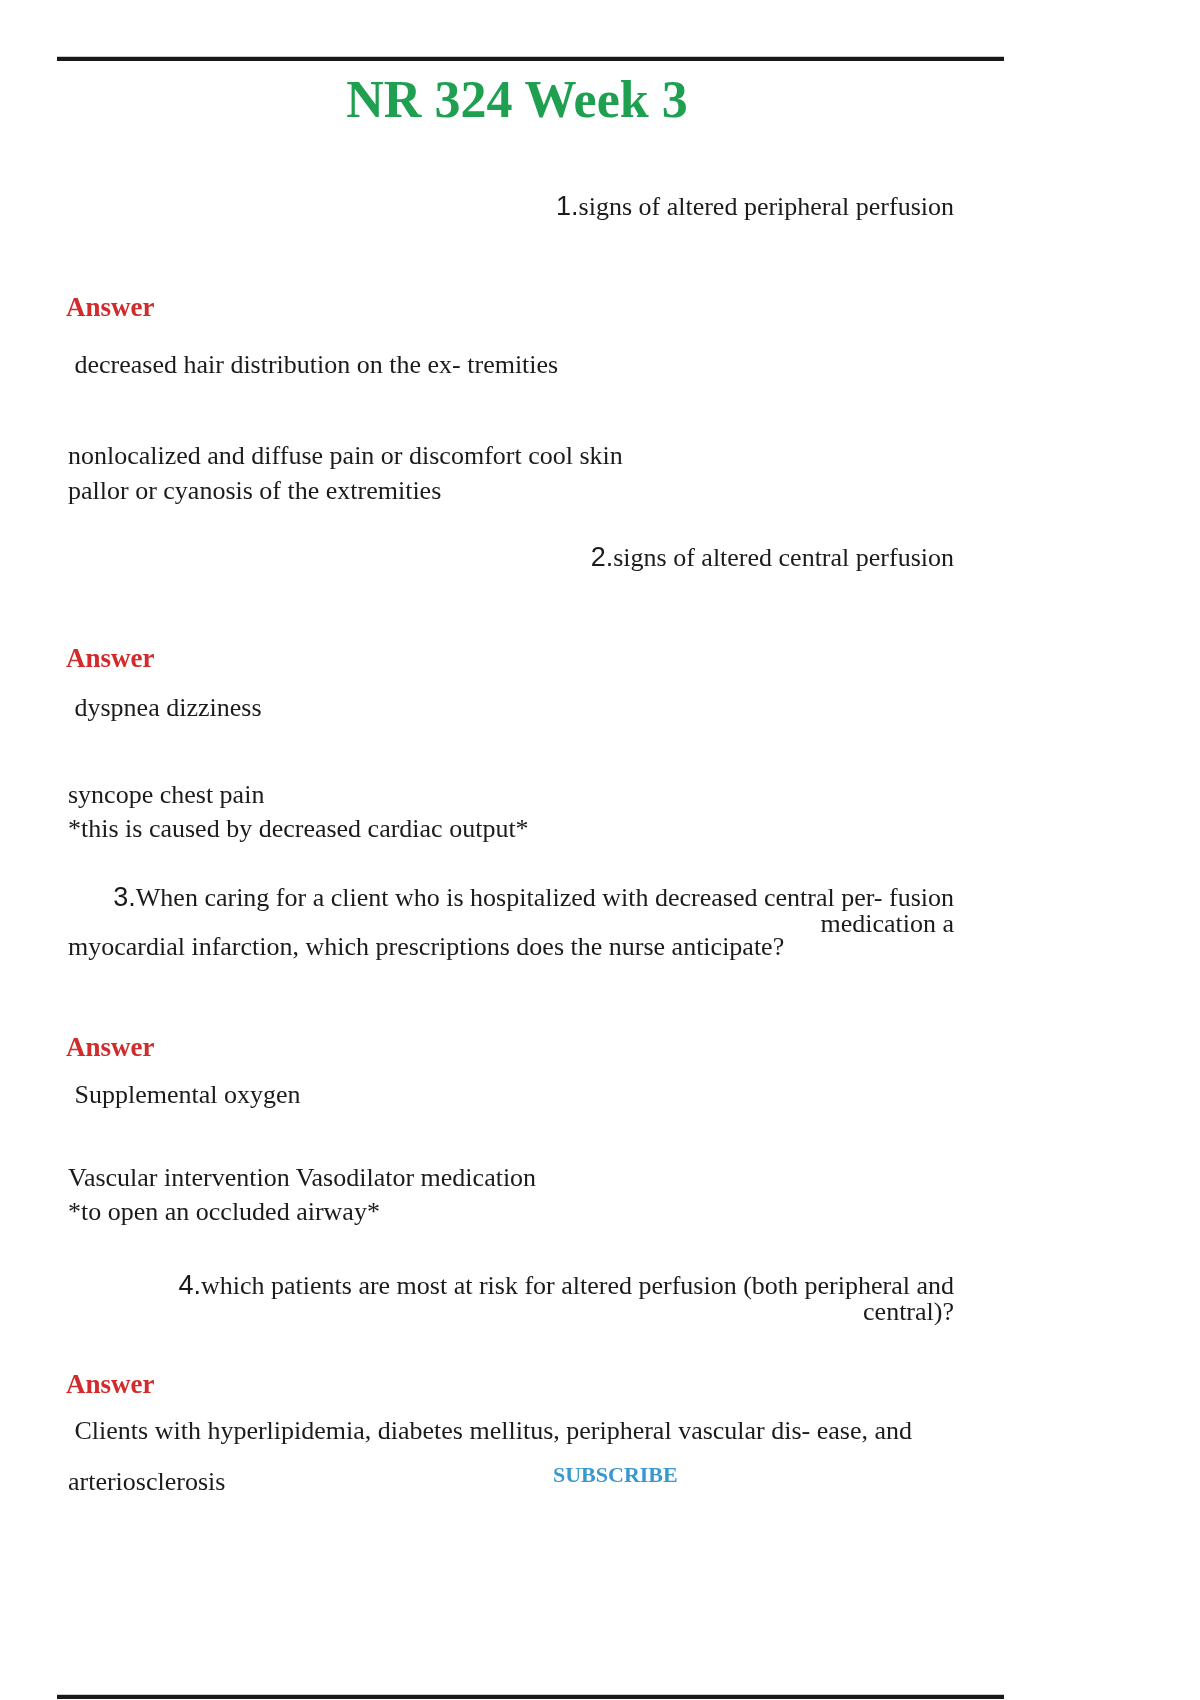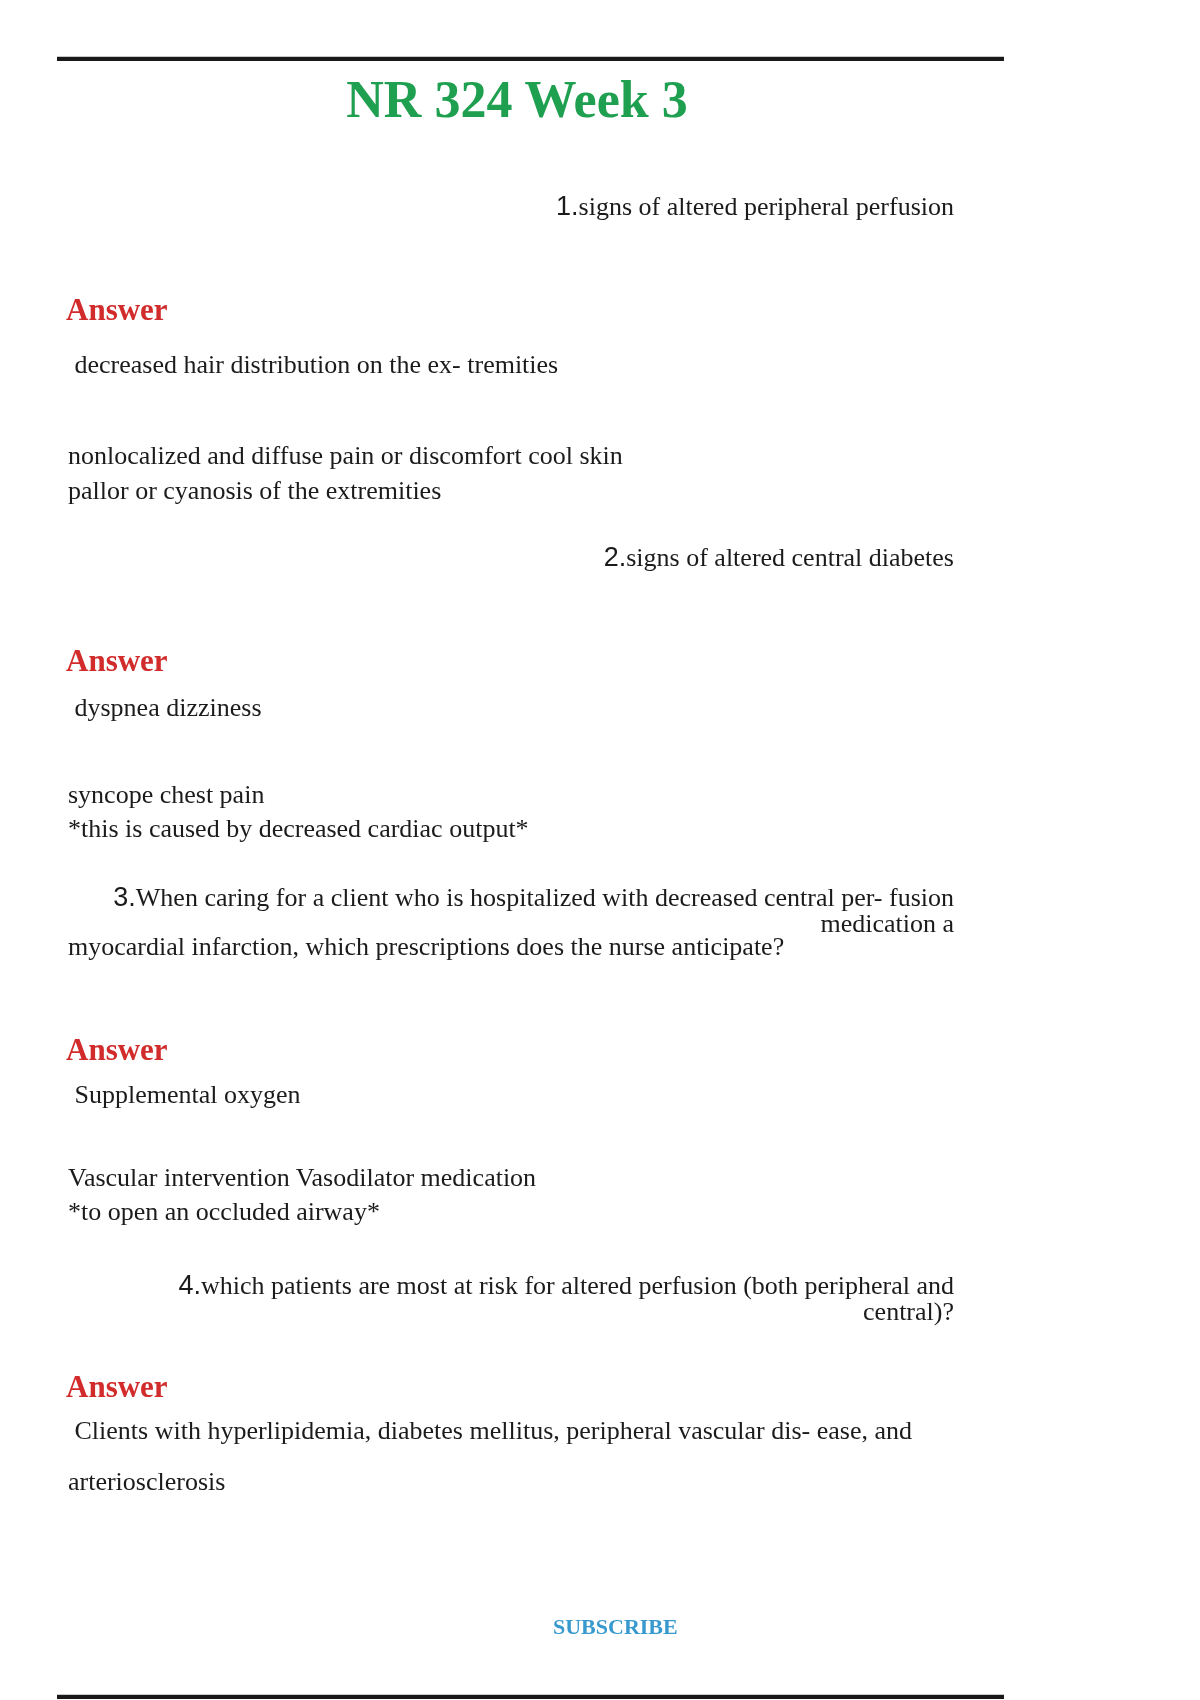--- a/index.html
+++ b/index.html
@@ -54,28 +54,28 @@
     position: absolute;
     left: 68px;
     right: 47px;
     font-size: 26px;
     line-height: 1;
     white-space: pre-wrap;
   }
   .ans-label {
     position: absolute;
     left: 66px;
-    font-size: 31px;
+    font-size: 27px;
     line-height: 1;
     font-weight: bold;
     color: #D22B2B;
   }
   .subscribe {
     position: absolute;
-    top: 1616px;
+    top: 1464px;
     left: 553px;
     font-size: 22px;
     line-height: 1;
     font-weight: bold;
     color: #3799CE;
     text-decoration: none;
     cursor: pointer;
     font-family: "Liberation Serif", serif;
   }
 </style>
@@ -87,21 +87,21 @@
   <div class="rule top"></div>
 
   <h1 class="title">NR 324 Week 3</h1>
 
   <div class="q" style="top:193px"><span class="qnum">1.</span><span>signs of altered peripheral perfusion</span></div>
   <div class="ans-label" style="top:294px">Answer</div>
   <div class="line" style="top:352px"> decreased hair distribution on the ex- tremities</div>
   <div class="line" style="top:478px">pallor or cyanosis of the extremities</div>
   <div class="line" style="top:443px">nonlocalized and diffuse pain or discomfort cool skin</div>
 
-  <div class="q" style="top:544px"><span class="qnum">2.</span><span>signs of altered central diabetes</span></div>
+  <div class="q" style="top:544px"><span class="qnum">2.</span><span>signs of altered central perfusion</span></div>
   <div class="ans-label" style="top:645px">Answer</div>
   <div class="line" style="top:695px"> dyspnea dizziness</div>
   <div class="line" style="top:782px">syncope chest pain</div>
   <div class="line" style="top:816px">*this is caused by decreased cardiac output*</div>
 
   <div class="q" style="top:884px"><span class="qnum">3.</span><span>When caring for a client who is hospitalized with decreased central per- fusion medication a</span></div>
   <div class="line" style="top:934px">myocardial infarction, which prescriptions does the nurse anticipate?</div>
   <div class="ans-label" style="top:1034px">Answer</div>
   <div class="line" style="top:1082px"> Supplemental oxygen</div>
   <div class="line" style="top:1199px">*to open an occluded airway*</div>

